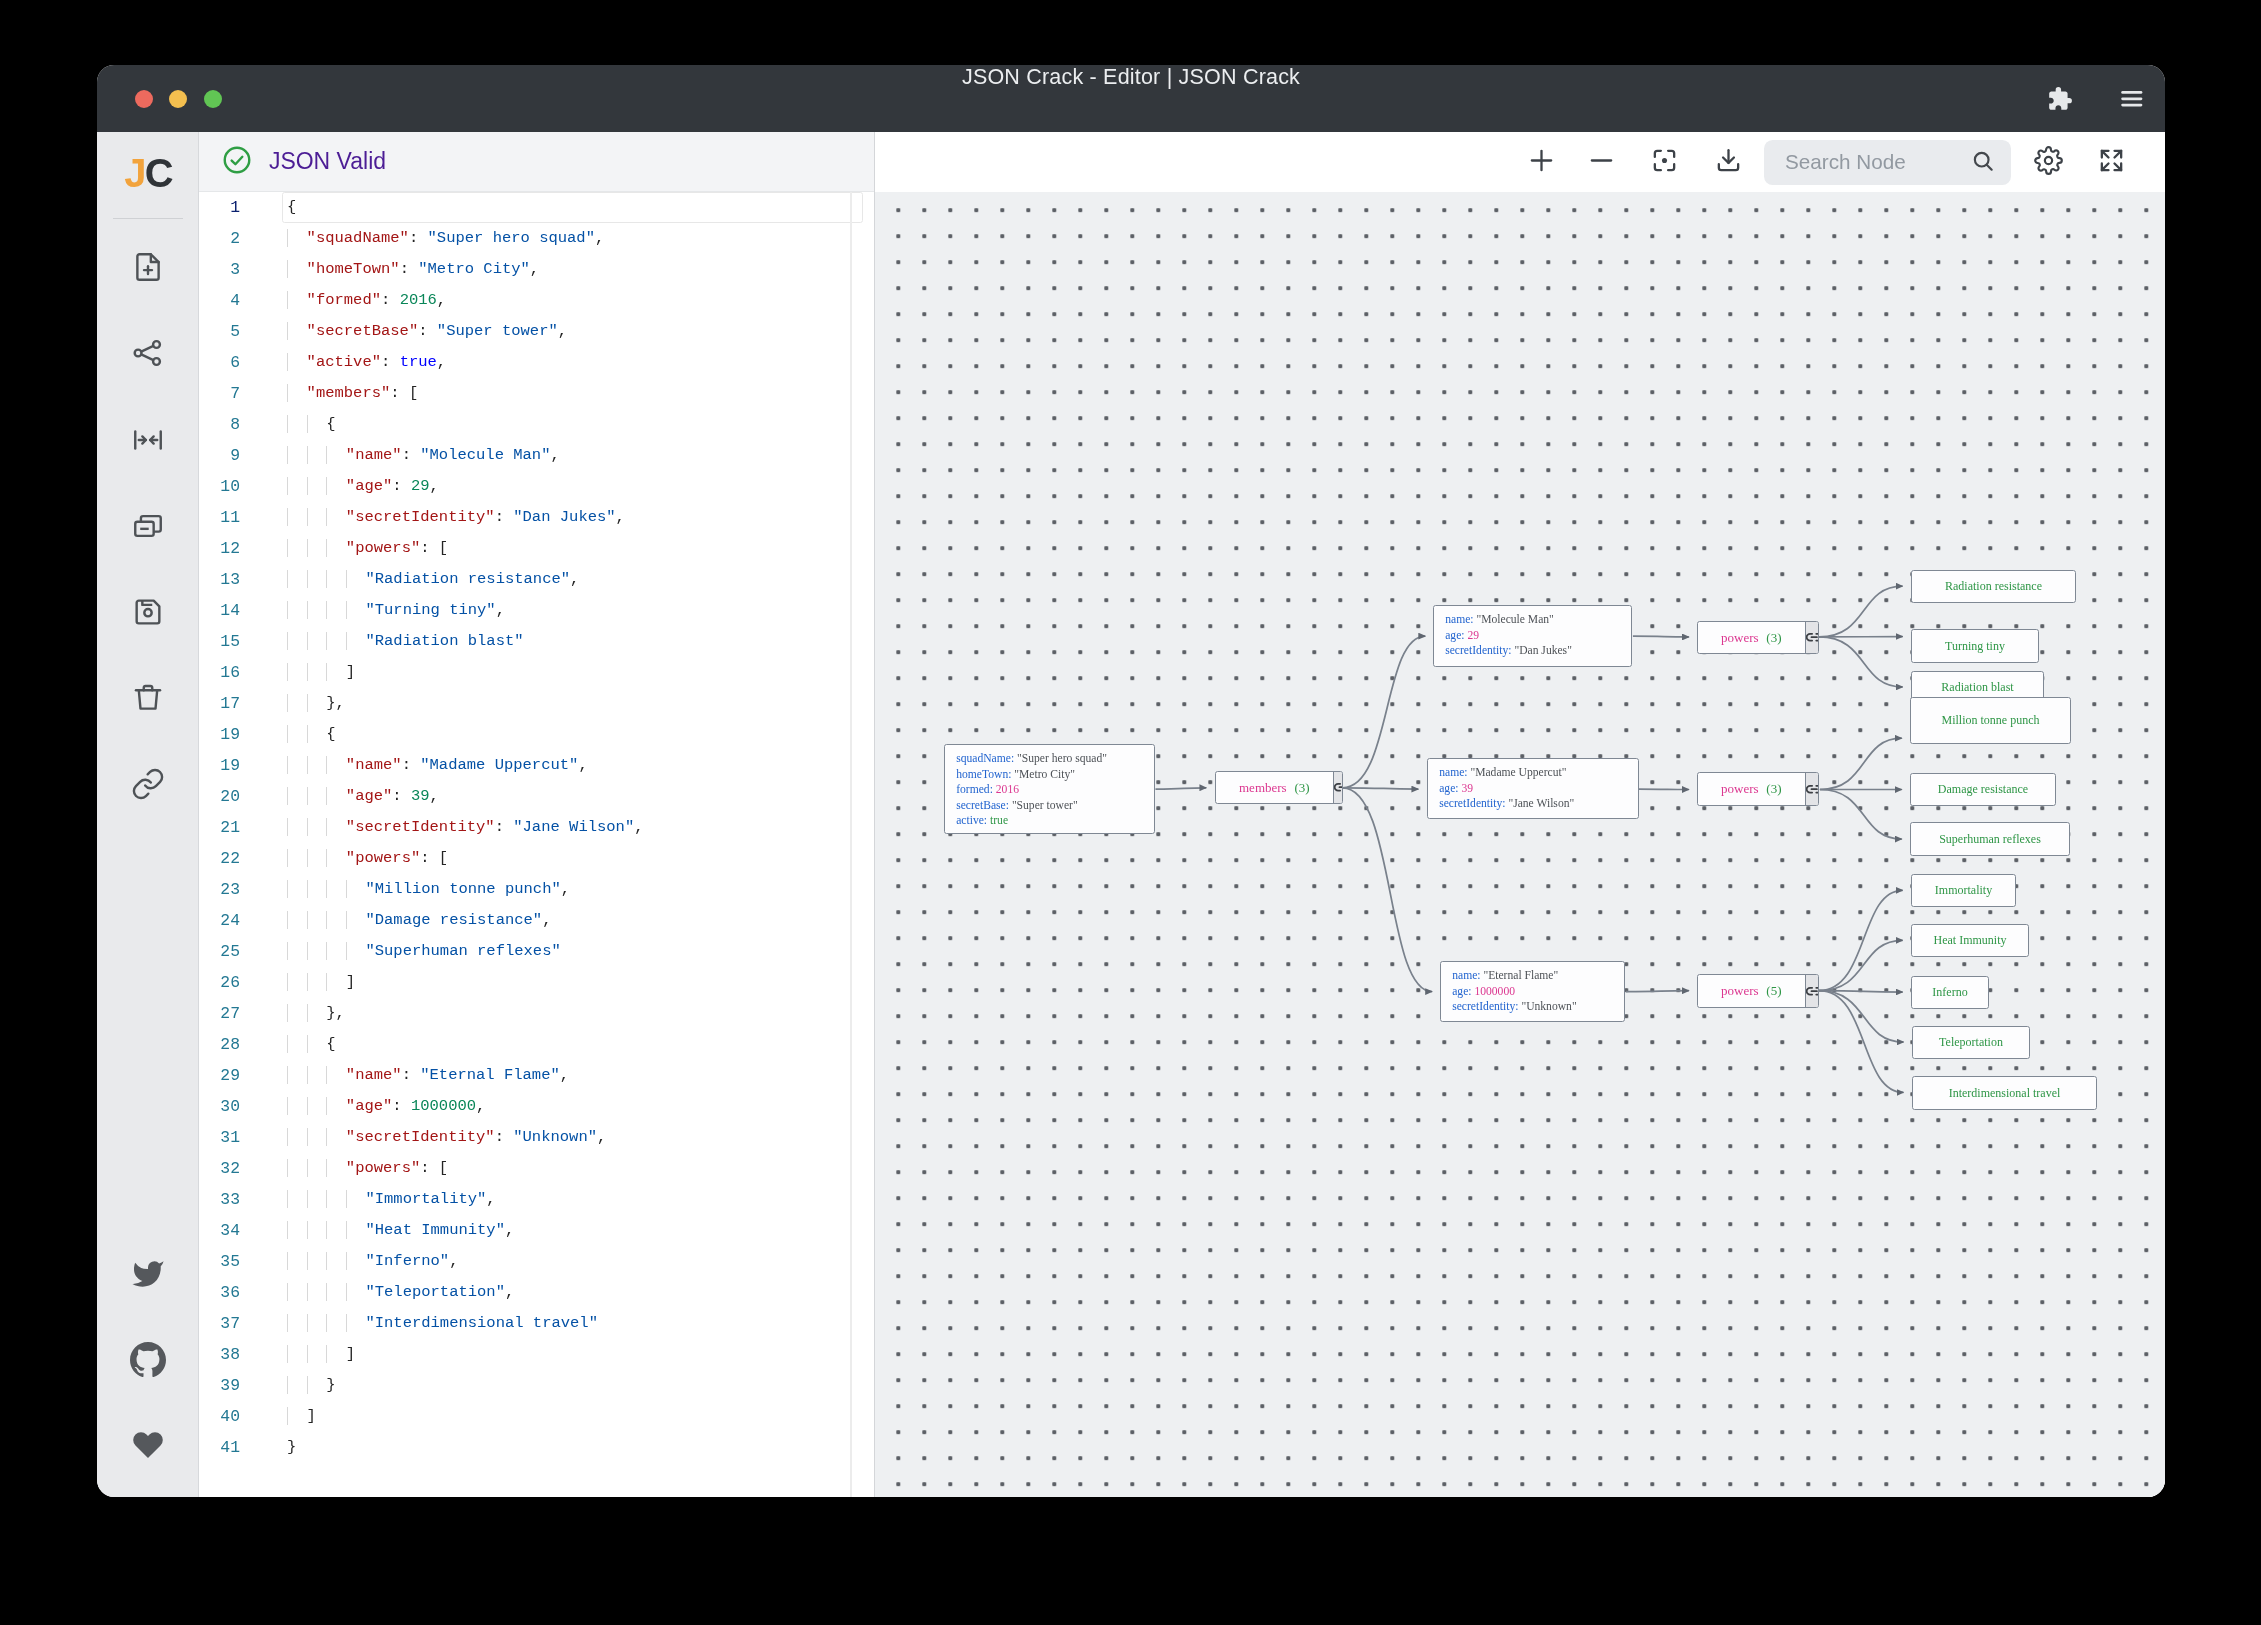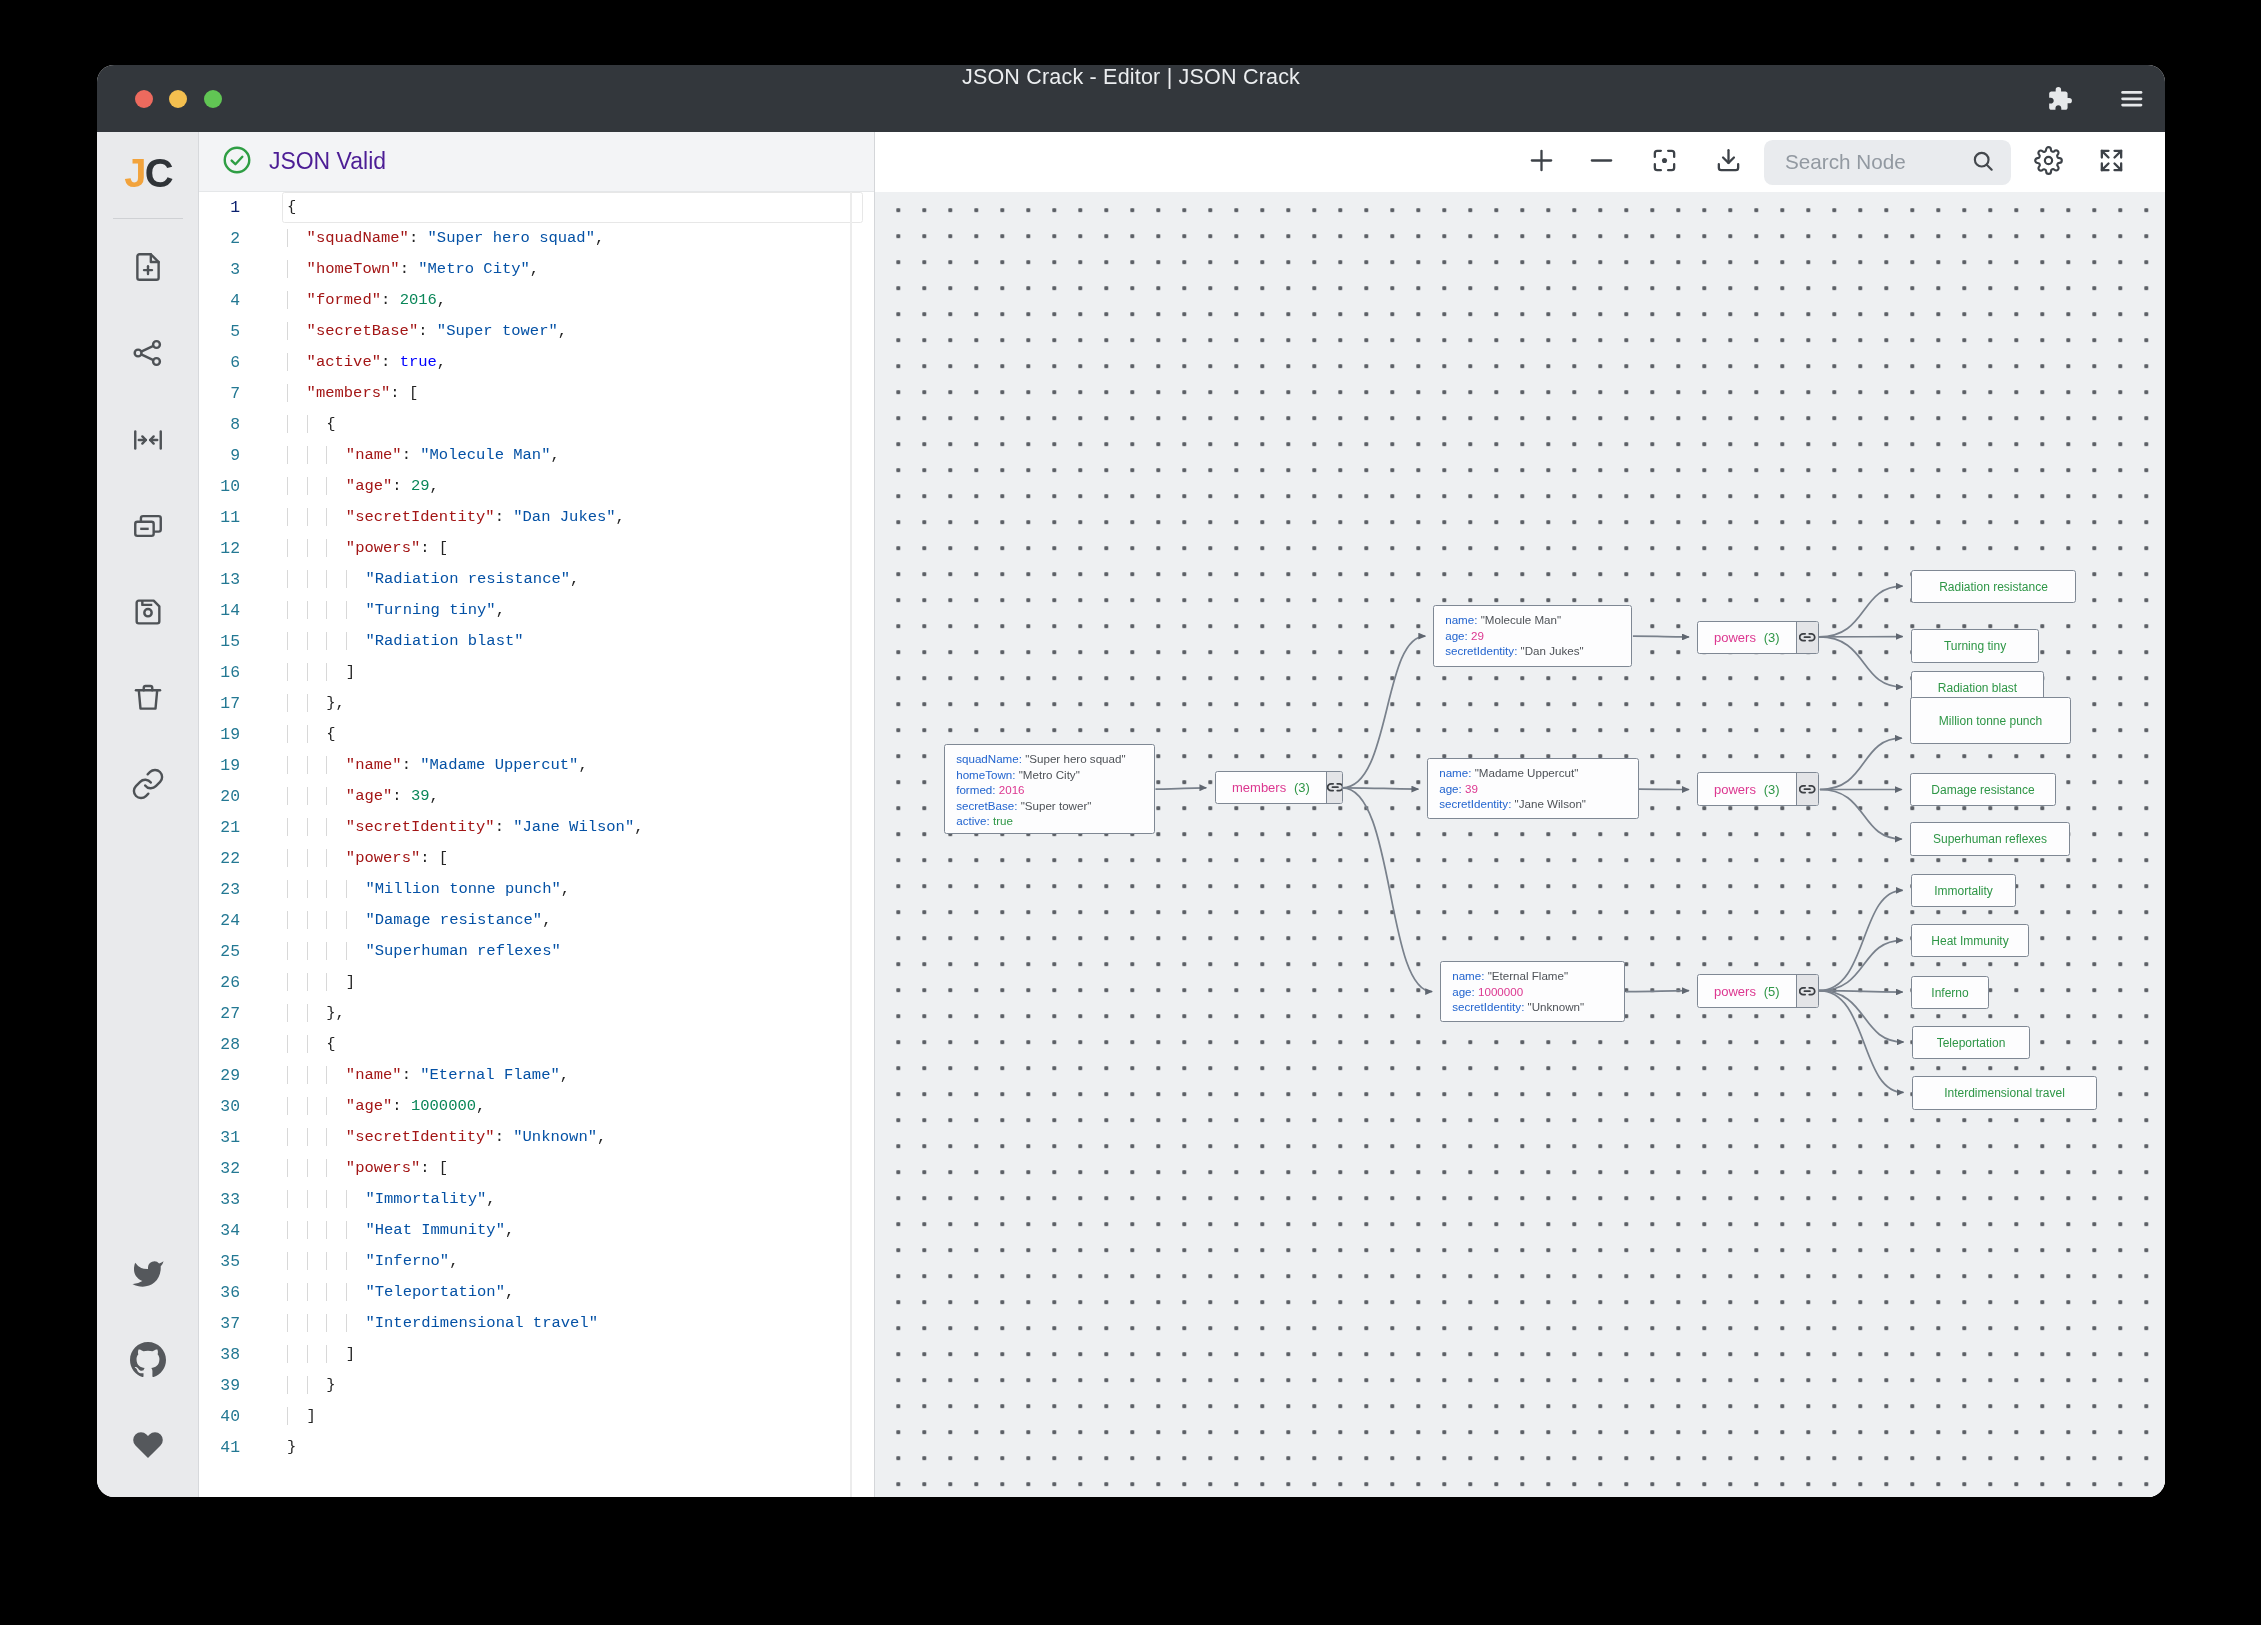--- a/index.html
+++ b/index.html
@@ -71,30 +71,30 @@
   .search-box { position:absolute; left:889px; top:7.8px; width:247px; height:45px; background:#e9ebee;
     border-radius:8.6px; display:flex; align-items:center; padding:0 15.5px 0 19px; }
   .search-box input { flex:1; border:none; outline:none; background:transparent; font-size:20.7px;
     color:#495057; font-family:"Liberation Sans","DejaVu Sans",sans-serif; min-width:0; }
   .search-box input::placeholder { color:#9299a1; }
   .graph-canvas { position:absolute; left:0; top:60px; right:0; bottom:0; background:#eef0f2;
     background-image:radial-gradient(circle, #5c6066 2px, transparent 2.4px);
     background-size:26px 26px; background-position:10.3px 5.2px; }
   #graph-svg { position:absolute; left:0; top:0; width:100%; height:100%; pointer-events:none; }
   .gn { position:absolute; background:#fdfdfe; border:1.7px solid #7f8894; border-radius:2.6px;
-    font-family:Liberation Sans, sans-serif; cursor:pointer; }
+    font-family:Liberation Serif, serif; cursor:pointer; }
   .gn-obj { padding:6px 11.2px; }
   .gn-obj .row { font-size:11.6px; line-height:15.5px; white-space:pre; }
   .gn-obj .k { color:#2264cf; }
   .gn-obj .v-str { color:#4e5257; }
   .gn-obj .v-num { color:#dc3790; }
   .gn-obj .v-bool { color:#2e9646; }
   .gn-parent { display:flex; align-items:stretch; padding:0; overflow:hidden; }
   .gn-parent .plabel { flex:1; display:flex; align-items:center; justify-content:center; gap:7.8px;
-    font-size:13px; white-space:nowrap; padding:0 16px; }
+    font-size:13px; white-space:nowrap; padding:0 23px; }
   .gn-parent .pkey { color:#dc3790; }
   .gn-parent .pcount { color:#2e9646; }
   .gn-parent .plink { width:34px; background:#e3e4e7; border-left:1.7px solid #7f8894;
     display:flex; align-items:center; justify-content:center; }
   .gn-leaf { display:flex; align-items:center; justify-content:center; font-size:12px;
     color:#2e9646; white-space:nowrap; }
 </style>
 </head>
 <body>
 

